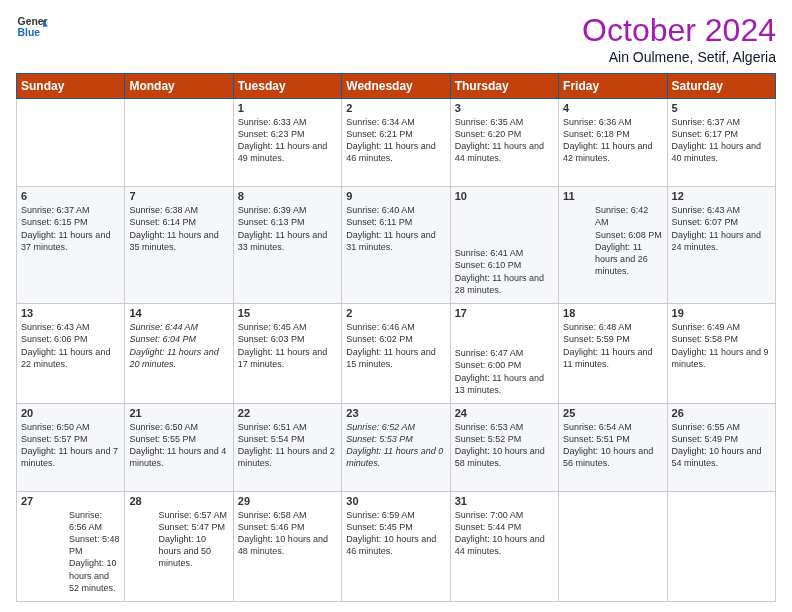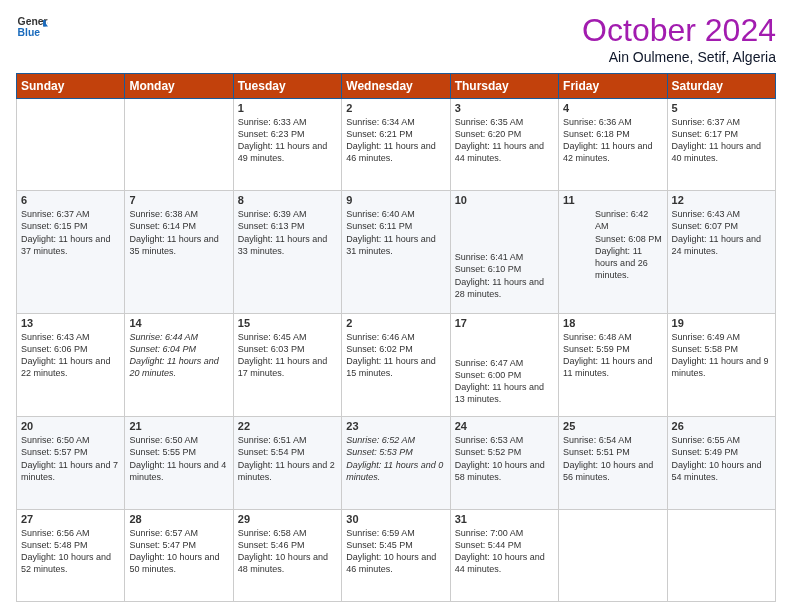--- a/index.html
+++ b/index.html
@@ -281,27 +281,27 @@
           <td>
             <div class="day-num">26</div>
             <div class="cell-text" style="white-space: pre-line;">Sunrise: 6:55 AM
 Sunset: 5:49 PM
 Daylight: 10 hours and 54 minutes.</div>
           </td>
         </tr>
         <tr>
           <td>
             <div class="day-num">27</div>
-            <div class="cell-text" style="white-space: pre-line;">Sunrise: 6:56 AM
+            <div class="cell-text" style="white-space: pre-line; margin-left: 48px;">Sunrise: 6:56 AM
 Sunset: 5:48 PM
 Daylight: 10 hours and 52 minutes.</div>
           </td>
           <td>
             <div class="day-num">28</div>
-            <div class="cell-text" style="white-space: pre-line;">Sunrise: 6:57 AM
+            <div class="cell-text" style="white-space: pre-line; margin-left: 29px;">Sunrise: 6:57 AM
 Sunset: 5:47 PM
 Daylight: 10 hours and 50 minutes.</div>
           </td>
           <td>
             <div class="day-num">29</div>
             <div class="cell-text" style="white-space: pre-line;">Sunrise: 6:58 AM
 Sunset: 5:46 PM
 Daylight: 10 hours and 48 minutes.</div>
           </td>
           <td>

